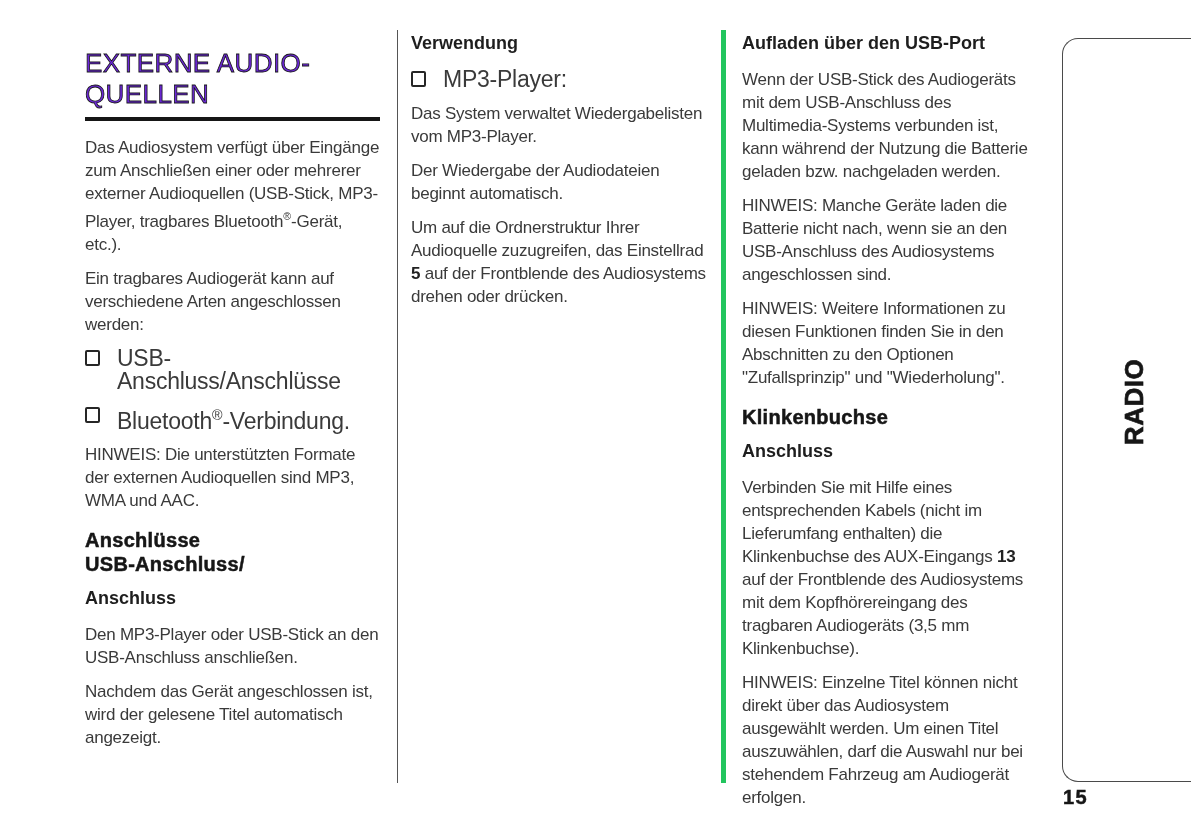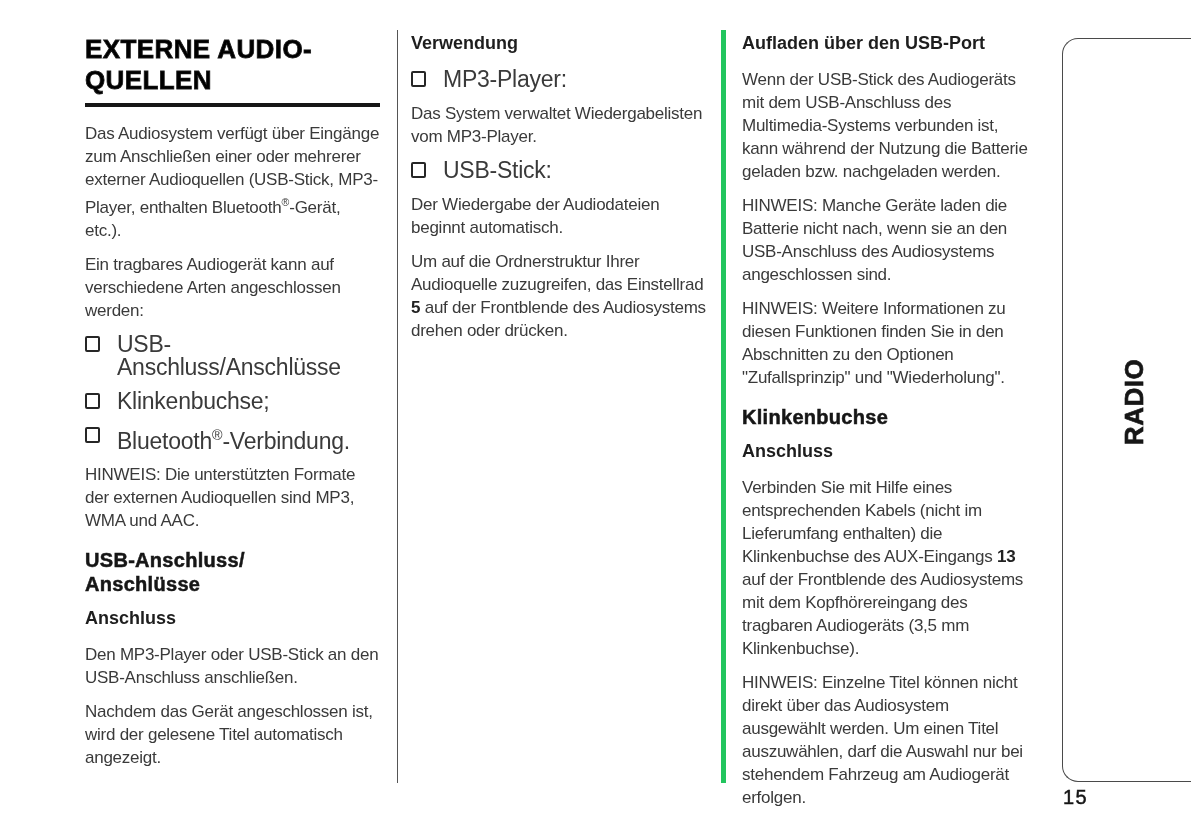--- a/index.html
+++ b/index.html
@@ -10,22 +10,22 @@
   }
   .content{
     position:absolute;left:85px;top:30px;width:946px;height:753px;
     display:flex;align-items:stretch;
   }
   .col{box-sizing:border-box;}
   .col1{width:312px;padding-right:17px;}
   .col2{width:324px;border-left:1px solid #555;padding-left:13px;padding-right:14px;}
   .col3{width:310px;border-left:5px solid #22c55e;padding-left:16px;}
   .display-heading{
-    font-size:26px;line-height:31px;font-weight:700;color:#000000;
-    letter-spacing:0.4px;-webkit-text-stroke:0.8px #161616;margin-top:4px;
+    font-size:26px;line-height:31px;font-weight:400;color:#6d28d9;
+    letter-spacing:0.4px;-webkit-text-stroke:0.8px #161616;margin-top:18px;
   }
   .title-rule{height:4px;background:#161616;margin:7px 0 15px 0;}
   .section-heading{
     font-size:20px;line-height:24px;font-weight:700;color:#161616;
     letter-spacing:0.3px;-webkit-text-stroke:0.5px #161616;margin:16px 0 12px 0;
   }
   .subhead{font-size:18px;line-height:21px;font-weight:700;color:#1e1e1e;margin:3px 0 14px 0;}
   .para{font-size:17px;line-height:23px;letter-spacing:-0.25px;margin:0 0 11px 0;}
   .seg-bold{font-weight:700;color:#222;}
   .seg-sup{font-size:62%;vertical-align:super;letter-spacing:0;}
@@ -40,68 +40,60 @@
     border:1px solid #4a4a4a;border-right:none;border-radius:16px 0 0 16px;
     box-sizing:border-box;
   }
   .side-tab-label{
     position:absolute;left:1134px;top:402px;
     transform:translate(-50%,-50%) rotate(-90deg);
     font-size:26px;font-weight:700;color:#161616;letter-spacing:0.5px;
     -webkit-text-stroke:0.7px #161616;white-space:nowrap;
   }
   .page-number{
-    position:absolute;left:1063px;top:786px;font-size:20px;font-weight:400;
+    position:absolute;left:1063px;top:786px;font-size:20px;font-weight:700;
     color:#161616;letter-spacing:1.5px;-webkit-text-stroke:0.5px #161616;
   }
 </style>
 </head>
 <body>
 
 <div class="content">
   <div class="col col1">
       <div class="display-heading">
         <div>EXTERNE AUDIO-</div>
         <div>QUELLEN</div>
       </div>
       <div class="title-rule"></div>
-      <p class="para"><span>Das Audiosystem verfügt über Eingänge zum Anschließen einer oder mehrerer externer Audioquellen (USB-Stick, MP3-Player, enthalten Bluetooth</span><span class="seg-sup">®</span><span>-Gerät, etc.).</span></p>
+      <p class="para"><span>Das Audiosystem verfügt über Eingänge zum Anschließen einer oder mehrerer externer Audioquellen (USB-Stick, MP3-Player, tragbares Bluetooth</span><span class="seg-sup">®</span><span>-Gerät, etc.).</span></p>
       <p class="para"><span>Ein tragbares Audiogerät kann auf verschiedene Arten angeschlossen werden:</span></p>
       <div class="bullet-item">
         <span class="bullet-square"></span>
         <span class="bullet-text"><span>USB-Anschluss/Anschlüsse</span></span>
       </div>
       <div class="bullet-item">
         <span class="bullet-square"></span>
-        <span class="bullet-text"><span>Klinkenbuchse;</span></span>
-      </div>
-      <div class="bullet-item">
-        <span class="bullet-square"></span>
         <span class="bullet-text"><span>Bluetooth</span><span class="seg-sup">®</span><span>-Verbindung.</span></span>
       </div>
       <p class="para"><span>HINWEIS: Die unterstützten Formate der externen Audioquellen sind MP3, WMA und AAC.</span></p>
       <div class="section-heading">
+        <div>Anschlüsse</div>
         <div>USB-Anschluss/</div>
-        <div>Anschlüsse</div>
       </div>
       <div class="subhead">Anschluss</div>
       <p class="para"><span>Den MP3-Player oder USB-Stick an den USB-Anschluss anschließen.</span></p>
       <p class="para"><span>Nachdem das Gerät angeschlossen ist, wird der gelesene Titel automatisch angezeigt.</span></p>
     </div>
   <div class="col col2">
       <div class="subhead">Verwendung</div>
       <div class="bullet-item">
         <span class="bullet-square"></span>
         <span class="bullet-text"><span>MP3-Player:</span></span>
       </div>
       <p class="para"><span>Das System verwaltet Wiedergabelisten vom MP3-Player.</span></p>
-      <div class="bullet-item">
-        <span class="bullet-square"></span>
-        <span class="bullet-text"><span>USB-Stick:</span></span>
-      </div>
       <p class="para"><span>Der Wiedergabe der Audiodateien beginnt automatisch.</span></p>
       <p class="para"><span>Um auf die Ordnerstruktur Ihrer Audioquelle zuzugreifen, das Einstellrad </span><span class="seg-bold">5</span><span> auf der Frontblende des Audiosystems drehen oder drücken.</span></p>
     </div>
   <div class="col col3">
       <div class="subhead">Aufladen über den USB-Port</div>
       <p class="para"><span>Wenn der USB-Stick des Audiogeräts mit dem USB-Anschluss des Multimedia-Systems verbunden ist, kann während der Nutzung die Batterie geladen bzw. nachgeladen werden.</span></p>
       <p class="para"><span>HINWEIS: Manche Geräte laden die Batterie nicht nach, wenn sie an den USB-Anschluss des Audiosystems angeschlossen sind.</span></p>
       <p class="para"><span>HINWEIS: Weitere Informationen zu diesen Funktionen finden Sie in den Abschnitten zu den Optionen "Zufallsprinzip" und "Wiederholung".</span></p>
       <div class="section-heading">
         <div>Klinkenbuchse</div>

